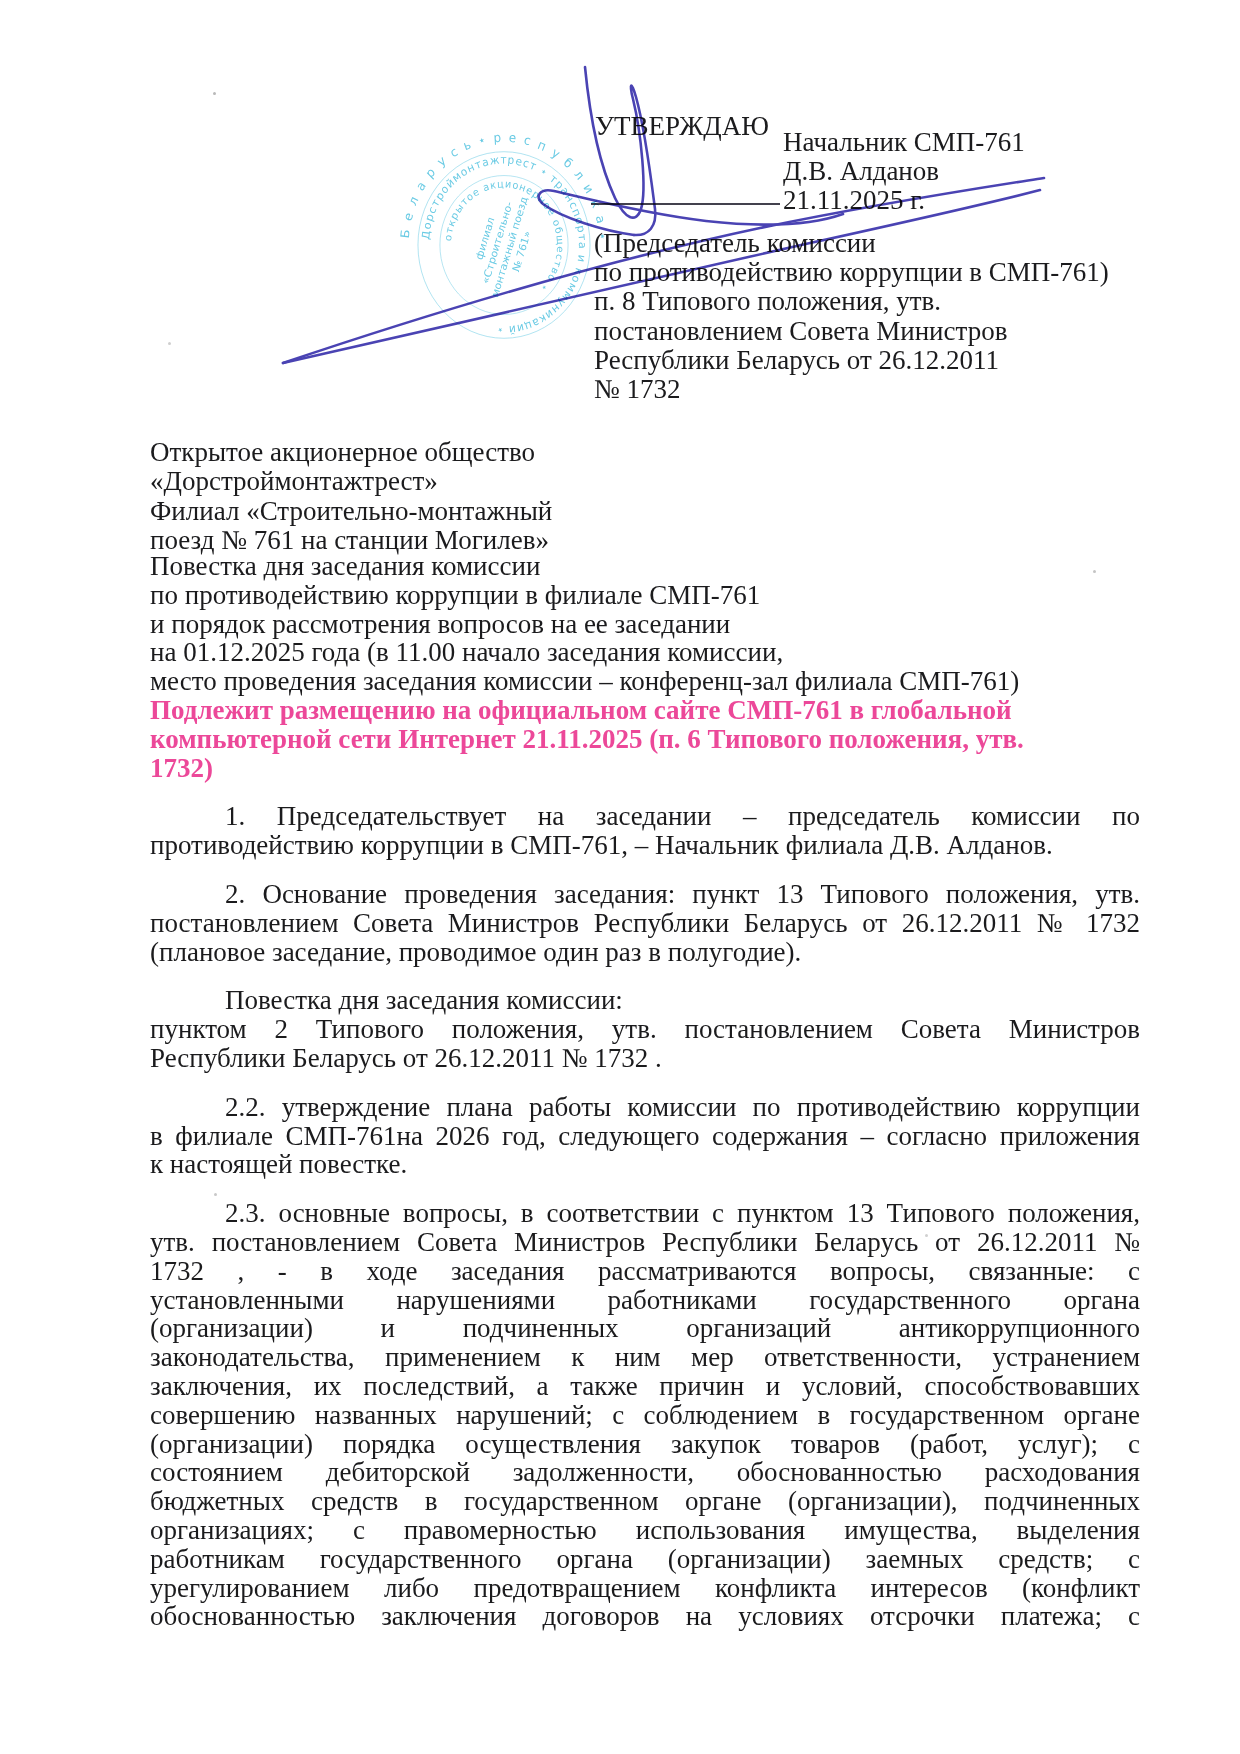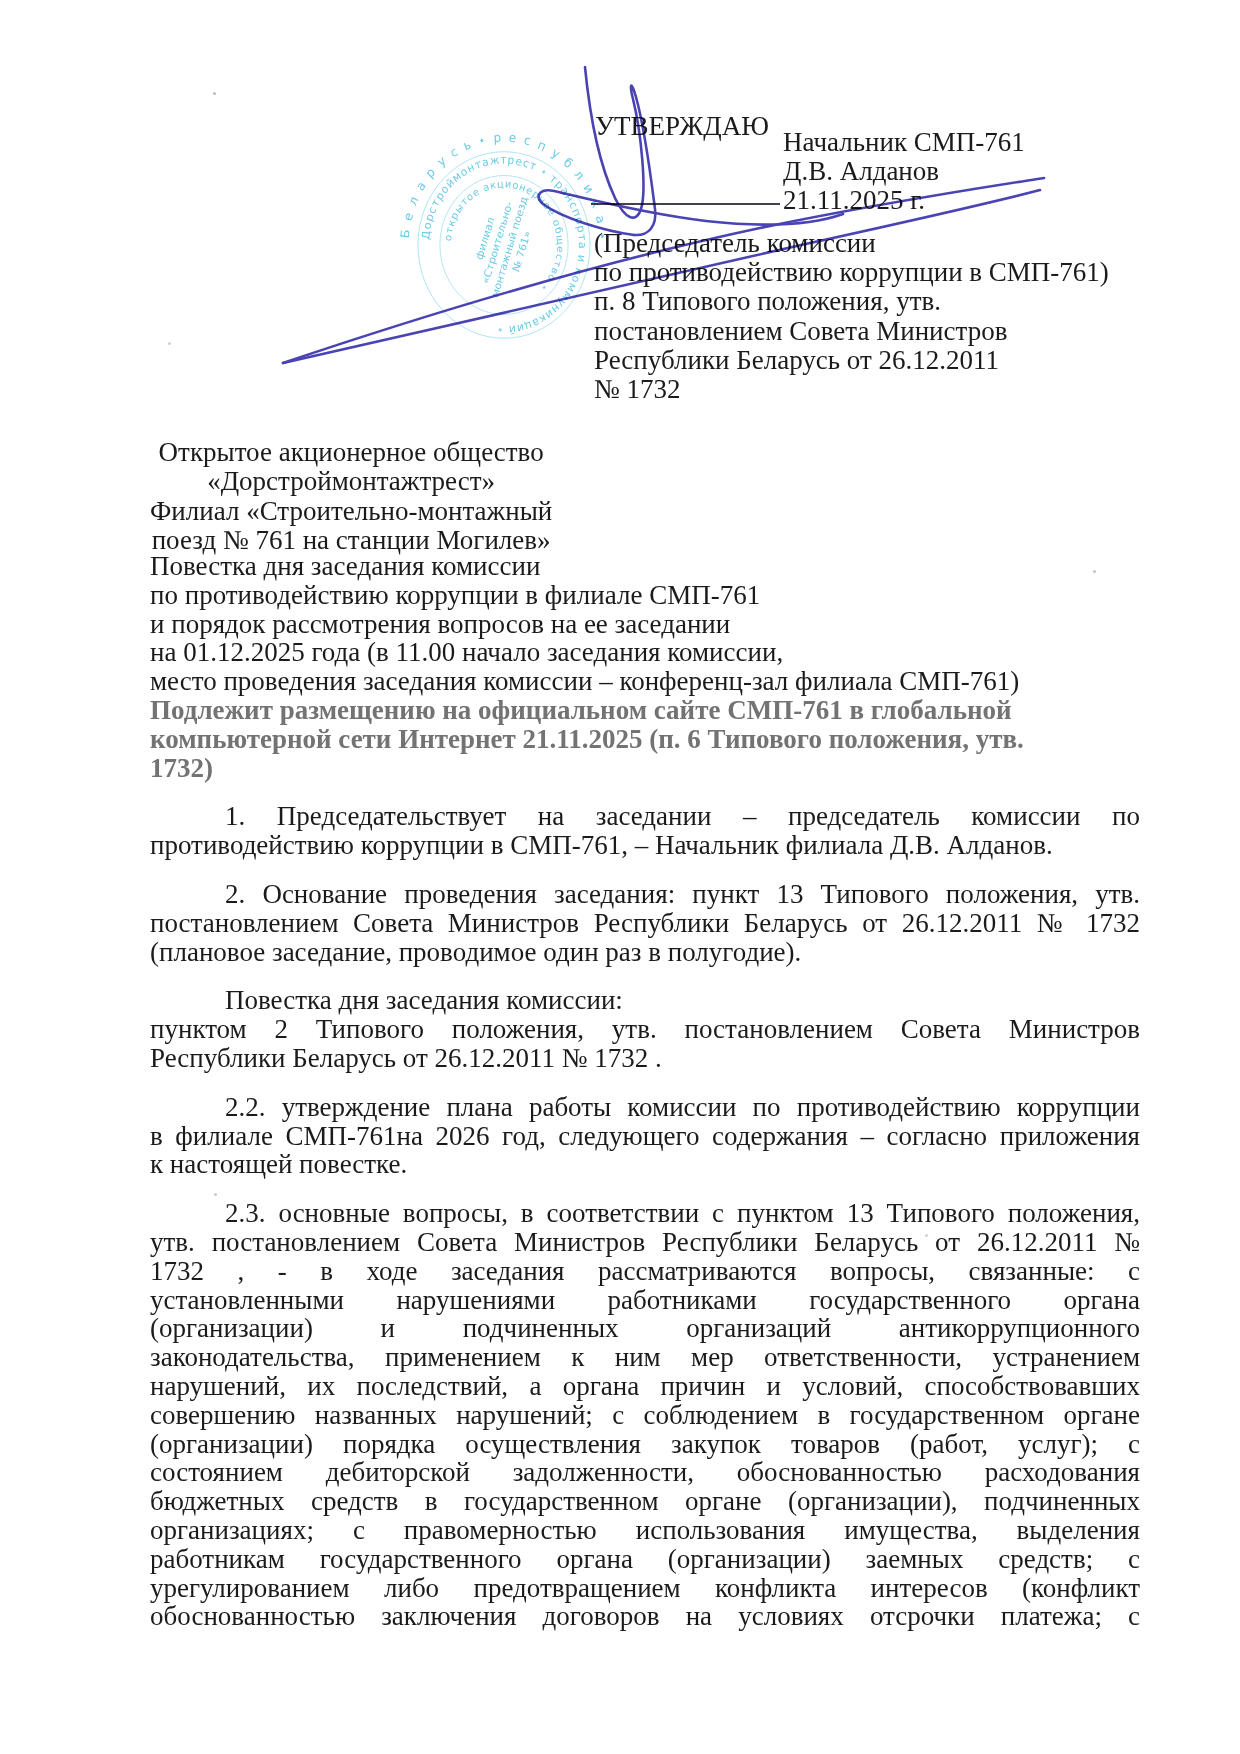--- a/index.html
+++ b/index.html
@@ -12,26 +12,26 @@
     overflow:hidden;
   }
   .abs{position:absolute;}
   .nw{white-space:nowrap;}
   
   .approve-heading{left:595px;top:112px;font-size:27px;line-height:29px;}
   .approver-block{left:783px;top:128px;font-size:27px;line-height:29.2px;}
   .sig-rule{left:591px;top:203px;width:189px;height:0;border-top:2px solid #43414d;}
   .role-block{left:594px;top:229px;font-size:27px;line-height:29.2px;}
   
-  .org-block{left:150px;top:438px;font-size:27px;line-height:29.4px;text-align:center;}
+  .org-block{left:150px;top:438px;font-size:27px;line-height:29.4px;}
   
   .doc-body{left:150px;top:552px;width:990px;font-size:27px;line-height:28.8px;}
   .bline{min-height:28.8px;white-space:nowrap;}
   .bline.j{white-space:normal;text-align:justify;text-align-last:justify;word-spacing:-1px;}
-  .bline.b{font-weight:bold;color:#737373;}
+  .bline.b{font-weight:bold;color:#ec4899;}
   .bline.ind{text-indent:75px;margin-top:20px;}
   
   .stamp{left:385px;top:116px;width:238px;height:258px;opacity:.88;mix-blend-mode:multiply;}
   .signature{left:0;top:0;width:1240px;height:430px;mix-blend-mode:multiply;pointer-events:none;}
   .speck{width:3px;height:3px;border-radius:50%;background:#b9b9b9;
          box-shadow:880px 478px 0 #c4c4c4, -45px 250px 0 #cfcfcf, 712px 1142px 0 #d0d0d0, 1px 1101px 0 #c8c8c8;}
 </style>
 </head>
 <body>
 
@@ -82,21 +82,21 @@
       <div class="bline">Республики Беларусь от 26.12.2011 № 1732 .</div>
       <div class="bline j ind">2.2. утверждение плана работы комиссии по противодействию коррупции</div>
       <div class="bline j">в филиале СМП-761на 2026 год, следующего содержания – согласно приложения</div>
       <div class="bline">к настоящей повестке.</div>
       <div class="bline j ind">2.3. основные вопросы, в соответствии с пунктом 13 Типового положения,</div>
       <div class="bline j">утв. постановлением Совета Министров Республики Беларусь от 26.12.2011 №</div>
       <div class="bline j">1732 , - в ходе заседания рассматриваются вопросы, связанные: с</div>
       <div class="bline j">установленными нарушениями работниками государственного органа</div>
       <div class="bline j">(организации) и подчиненных организаций антикоррупционного</div>
       <div class="bline j">законодательства, применением к ним мер ответственности, устранением</div>
-      <div class="bline j">нарушений, их последствий, а органа причин и условий, способствовавших</div>
+      <div class="bline j">заключения, их последствий, а также причин и условий, способствовавших</div>
       <div class="bline j">совершению названных нарушений; с соблюдением в государственном органе</div>
       <div class="bline j">(организации) порядка осуществления закупок товаров (работ, услуг); с</div>
       <div class="bline j">состоянием дебиторской задолженности, обоснованностью расходования</div>
       <div class="bline j">бюджетных средств в государственном органе (организации), подчиненных</div>
       <div class="bline j">организациях; с правомерностью использования имущества, выделения</div>
       <div class="bline j">работникам государственного органа (организации) заемных средств; с</div>
       <div class="bline j">урегулированием либо предотвращением конфликта интересов (конфликт</div>
       <div class="bline j">обоснованностью заключения договоров на условиях отсрочки платежа; с</div>
     </div>
 

